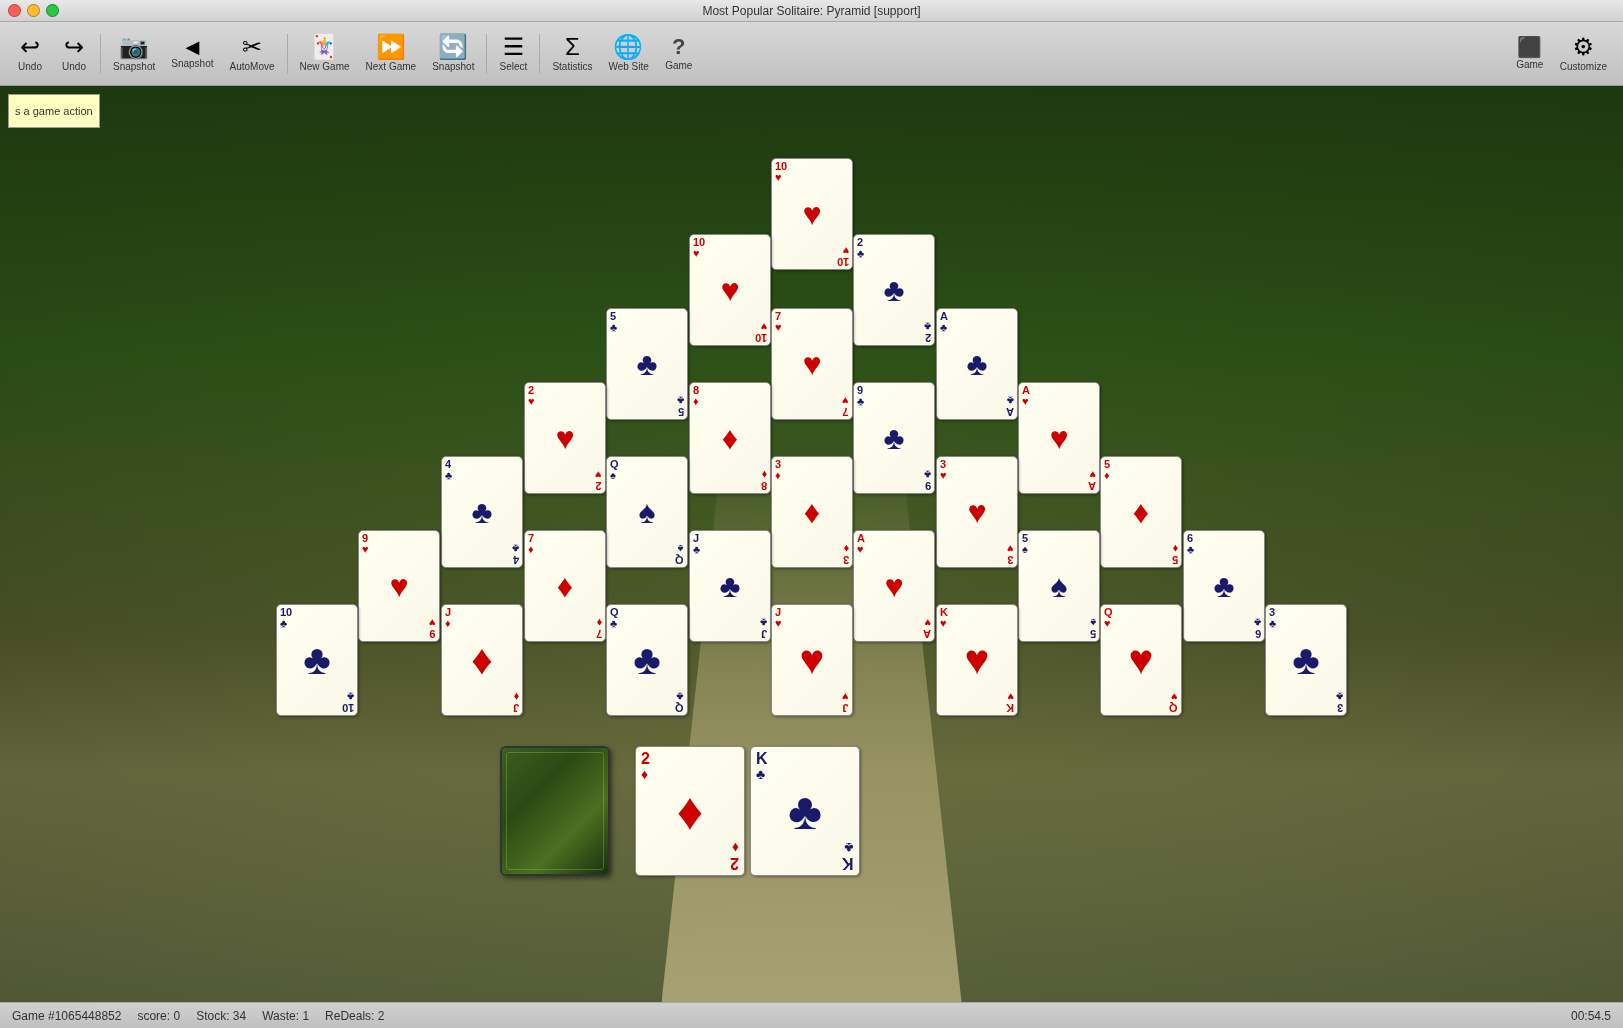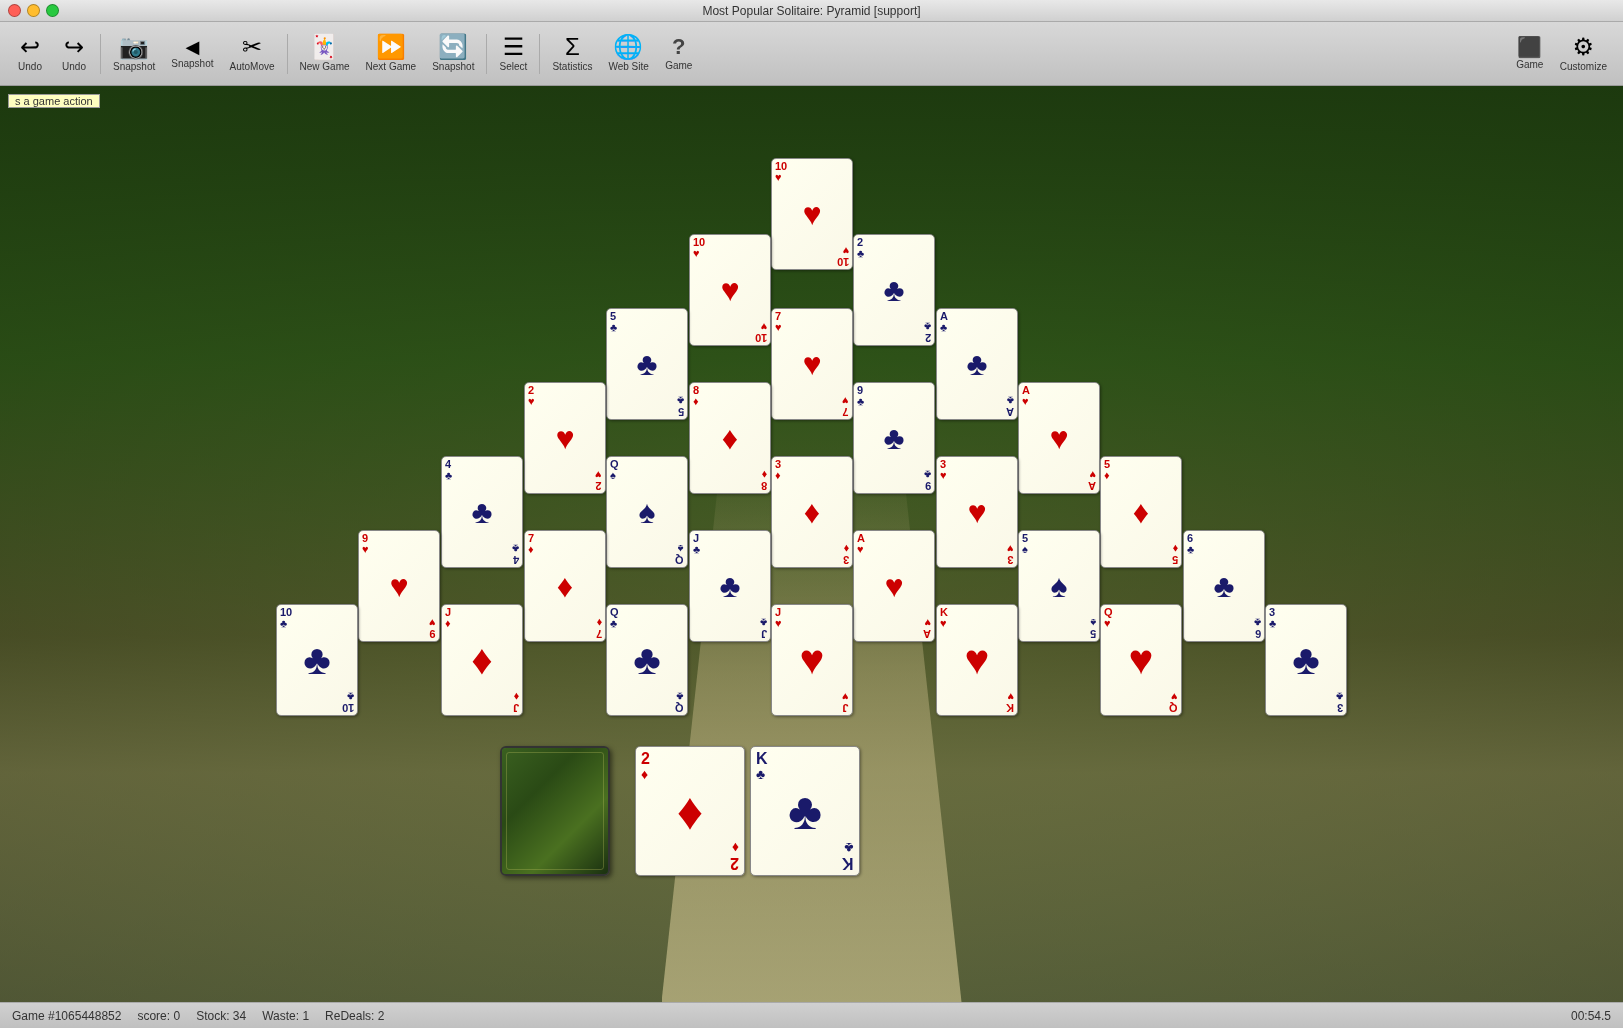--- a/index.html
+++ b/index.html
@@ -137,21 +137,21 @@
       clip-path: polygon(20% 0%, 80% 0%, 100% 100%, 0% 100%);
     }
 
     
     #tooltip {
       position: absolute;
       top: 8px;
       left: 8px;
       background: #ffffc0;
       border: 1px solid #999;
-      padding: 0 6px;
+      padding: 10px 6px;
       font-size: 11px;
       color: #333;
       z-index: 200;
     }
 
     
     .card {
       position: absolute;
       background: linear-gradient(135deg, #fffff0, #faf8e8);
       border: 1px solid #888;

